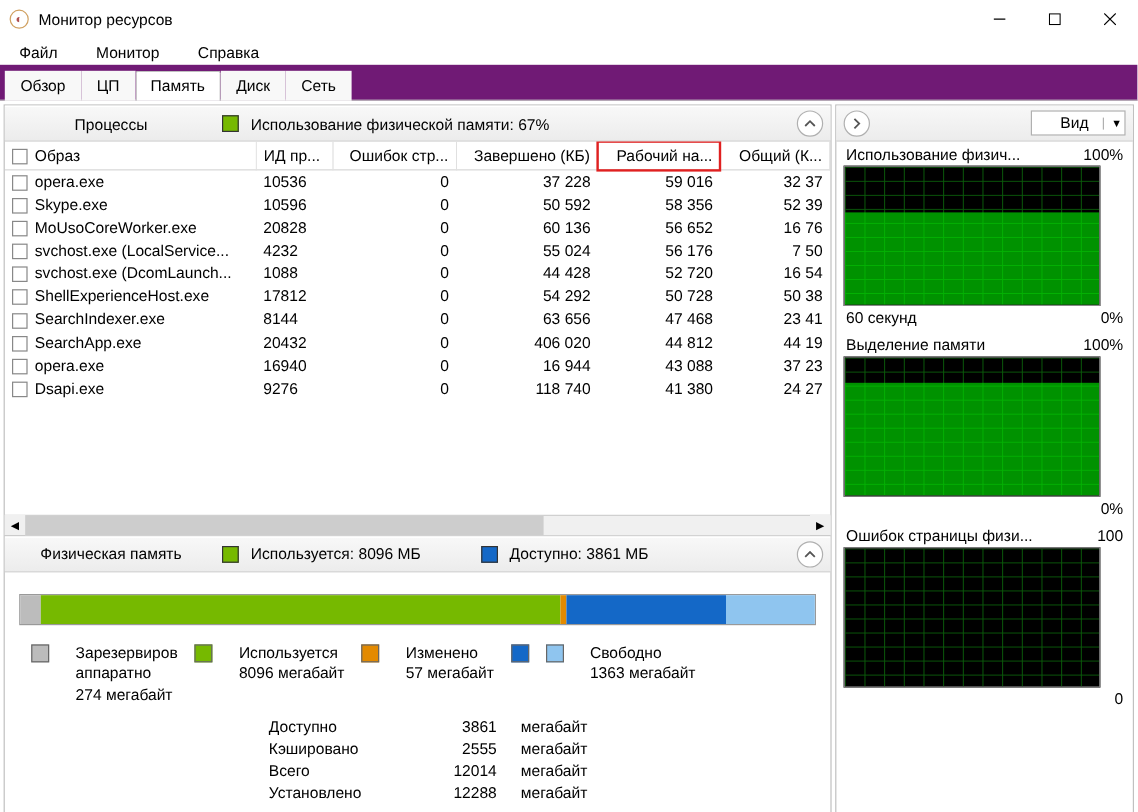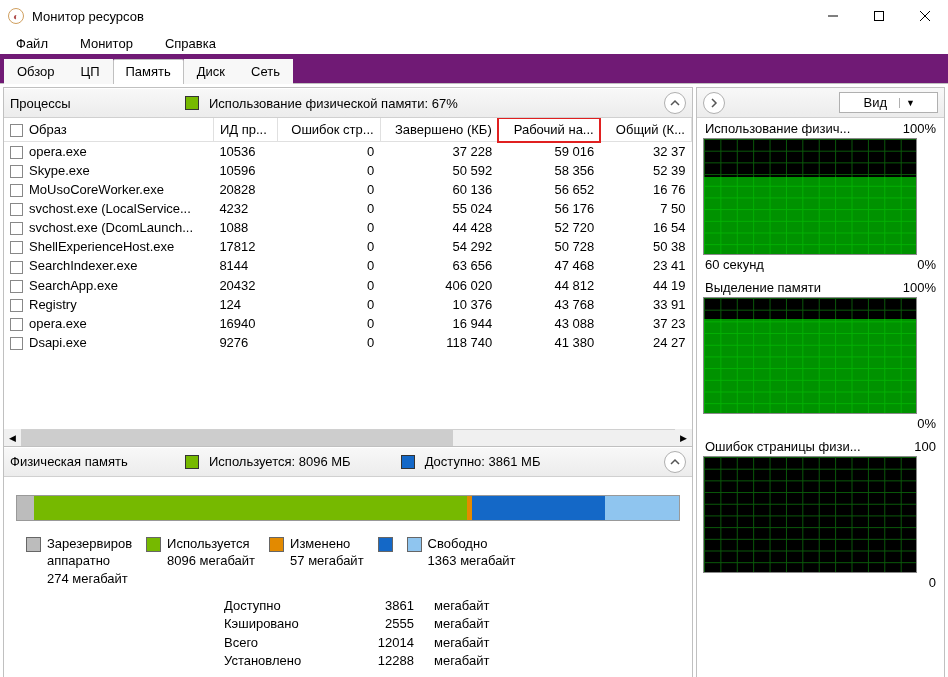--- a/index.html
+++ b/index.html
@@ -89,21 +89,21 @@
 .section-header {
   background: linear-gradient(#f8f8f8, #ececec);
   border-top: 1px solid #fff;
   border-bottom: 1px solid #d0d0d0;
   height: 30px;
   display: flex;
   align-items: center;
   padding: 0 6px;
   gap: 10px;
 }
-.section-header .title { font-weight: 400; width: 165px; }
+.section-header .title { font-weight: 400; width: 165px; text-align: center; }
 .section-header .indicator {
   width: 14px; height: 14px; border: 1px solid #333;
   display: inline-block;
 }
 .section-header .stat { flex: 1; }
 .chevron-btn {
   width: 22px; height: 22px;
   border: 1px solid #b0b0b0;
   border-radius: 50%;
   background: #fff;
@@ -175,21 +175,21 @@
 }
 .mem-seg { height: 100%; }
 .legend {
   display: flex;
   flex-wrap: wrap;
   margin: 0 12px 8px 22px;
   gap: 0;
 }
 .legend-item {
   display: flex;
-  gap: 6px;
+  gap: 22px;
   margin-right: 14px;
   margin-bottom: 2px;
 }
 .legend-item .sw {
   width: 15px; height: 15px;
   border: 1px solid #666;
   margin-top: 2px;
   flex-shrink: 0;
 }
 .legend-item .lbl { line-height: 1.35; }
@@ -205,21 +205,21 @@
   background: linear-gradient(#f8f8f8, #ececec);
   border-bottom: 1px solid #d0d0d0;
   display: flex;
   align-items: center;
   justify-content: space-between;
   padding: 0 6px;
 }
 .view-btn {
   border: 1px solid #b0b0b0;
   background: #fff;
-  padding: 2px 22px 2px 24px;
+  padding: 2px 2px 2px 24px;
   display: flex;
   align-items: center;
 }
 .view-btn .dd {
   border-left: 1px solid #b0b0b0;
   padding-left: 6px;
   margin-left: 12px;
   font-size: 9px;
 }
 .chart-block { padding: 0 6px; }
@@ -381,28 +381,20 @@
             </tr>
             <tr>
               <td><span class="chk"></span>SearchApp.exe</td>
               <td>20432</td>
               <td class="num">0</td>
               <td class="num">406 020</td>
               <td class="num">44 812</td>
               <td class="num">44 19</td>
             </tr>
             <tr>
-              <td><span class="chk"></span>Registry</td>
-              <td>124</td>
-              <td class="num">0</td>
-              <td class="num">10 376</td>
-              <td class="num">43 768</td>
-              <td class="num">33 91</td>
-            </tr>
-            <tr>
               <td><span class="chk"></span>opera.exe</td>
               <td>16940</td>
               <td class="num">0</td>
               <td class="num">16 944</td>
               <td class="num">43 088</td>
               <td class="num">37 23</td>
             </tr>
             <tr>
               <td><span class="chk"></span>Dsapi.exe</td>
               <td>9276</td>

